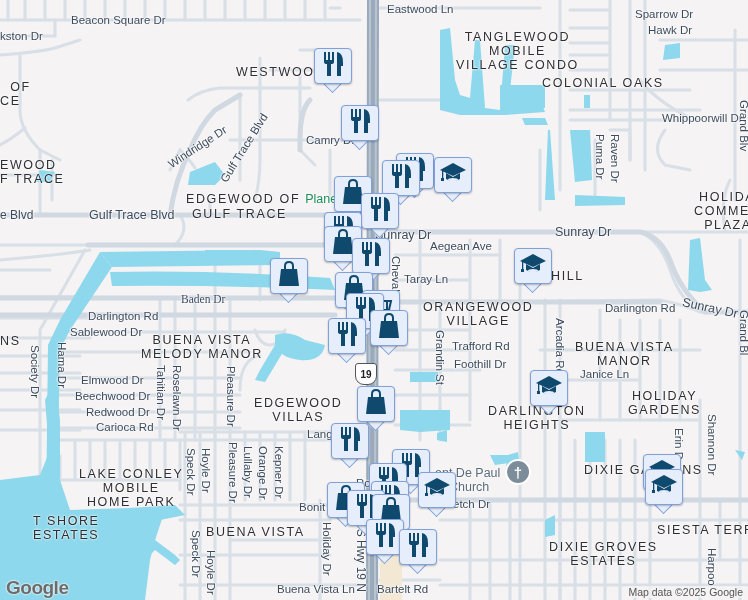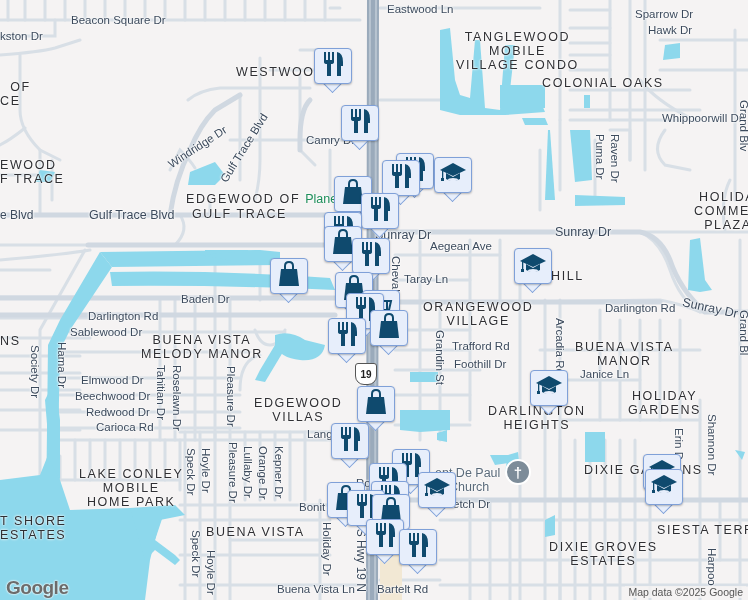--- a/index.html
+++ b/index.html
@@ -234,21 +234,21 @@
   <div class="area" style="left:488px;top:404px;">
     <div>DARLINGTON</div>
     <div>HEIGHTS</div>
   </div>
   <div class="area" style="left:79px;top:467px;">
     <div>LAKE CONLEY</div>
     <div>MOBILE</div>
     <div>HOME PARK</div>
   </div>
   <div class="area" style="left:584px;top:463px;">DIXIE GARDENS</div>
-  <div class="area" style="left:0;top:514px;text-align:left;">
+  <div class="area" style="left:0;top:514px;text-align:left;padding-left:33px;">
     <div>T SHORE</div>
     <div>ESTATES</div>
   </div>
   <div class="area" style="left:206px;top:525px;">BUENA VISTA</div>
   <div class="area" style="left:657px;top:523px;">SIESTA TERR</div>
   <div class="area" style="left:549px;top:540px;">
     <div>DIXIE GROVES</div>
     <div>ESTATES</div>
   </div>
 
@@ -265,21 +265,21 @@
   <div class="lbl" style="left:218px;top:178px;transform:rotate(-58deg);transform-origin:left top;">Gulf Trace Blvd</div>
   <div class="lbl" style="left:0;top:209px;font-size:12px;">e Blvd</div>
   <div class="lbl" style="left:89px;top:209px;font-size:12.5px;">Gulf Trace Blvd</div>
   <div class="lbl" style="left:375px;top:229px;font-size:12.5px;">Sunray Dr</div>
   <div class="lbl" style="left:555px;top:226px;font-size:12.5px;">Sunray Dr</div>
   <div class="lbl" style="left:682px;top:302px;font-size:12.5px;transform:rotate(12deg);">Sunray Dr</div>
   <div class="lbl" style="left:430px;top:240px;">Aegean Ave</div>
   <div class="lbl vert" style="left:390px;top:256px;">Cheval</div>
   <div class="lbl" style="left:404px;top:273px;">Taray Ln</div>
   <div class="lbl" style="left:605px;top:302px;">Darlington Rd</div>
-  <div class="lbl" style="left:181px;top:293px;">Baden Dr</div>
+  <div class="lbl" style="left:181px;top:293px;font-family:Liberation Serif, serif;">Baden Dr</div>
   <div class="lbl" style="left:88px;top:310px;">Darlington Rd</div>
   <div class="lbl" style="left:70px;top:326px;">Sablewood Dr</div>
   <div class="lbl vert" style="left:434px;top:330px;">Grandin St</div>
   <div class="lbl" style="left:452px;top:340px;">Trafford Rd</div>
   <div class="lbl" style="left:454px;top:358px;">Foothill Dr</div>
   <div class="lbl vert" style="left:554px;top:318px;">Arcadia Rd</div>
   <div class="lbl" style="left:580px;top:368px;">Janice Ln</div>
   <div class="lbl vert" style="left:29px;top:345px;">Society Dr</div>
   <div class="lbl vert" style="left:56px;top:342px;">Hama Dr</div>
   <div class="lbl" style="left:81px;top:374px;">Elmwood Dr</div>

